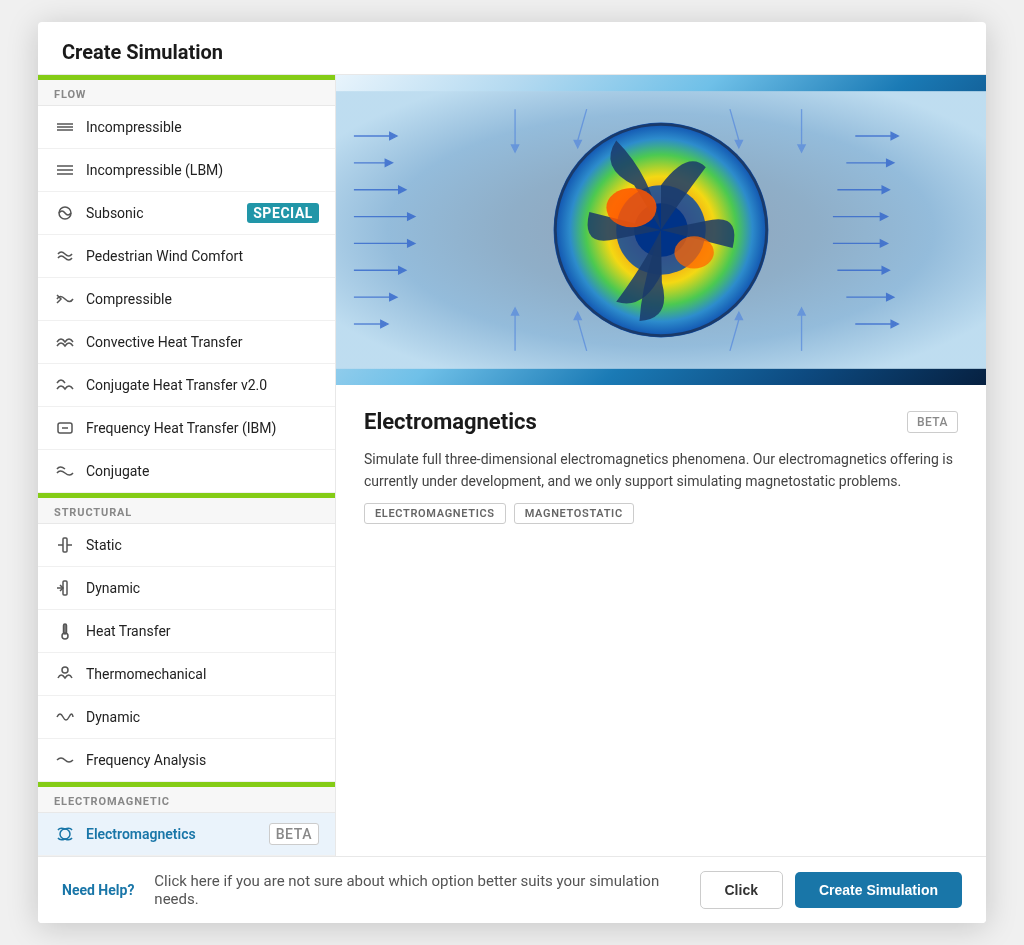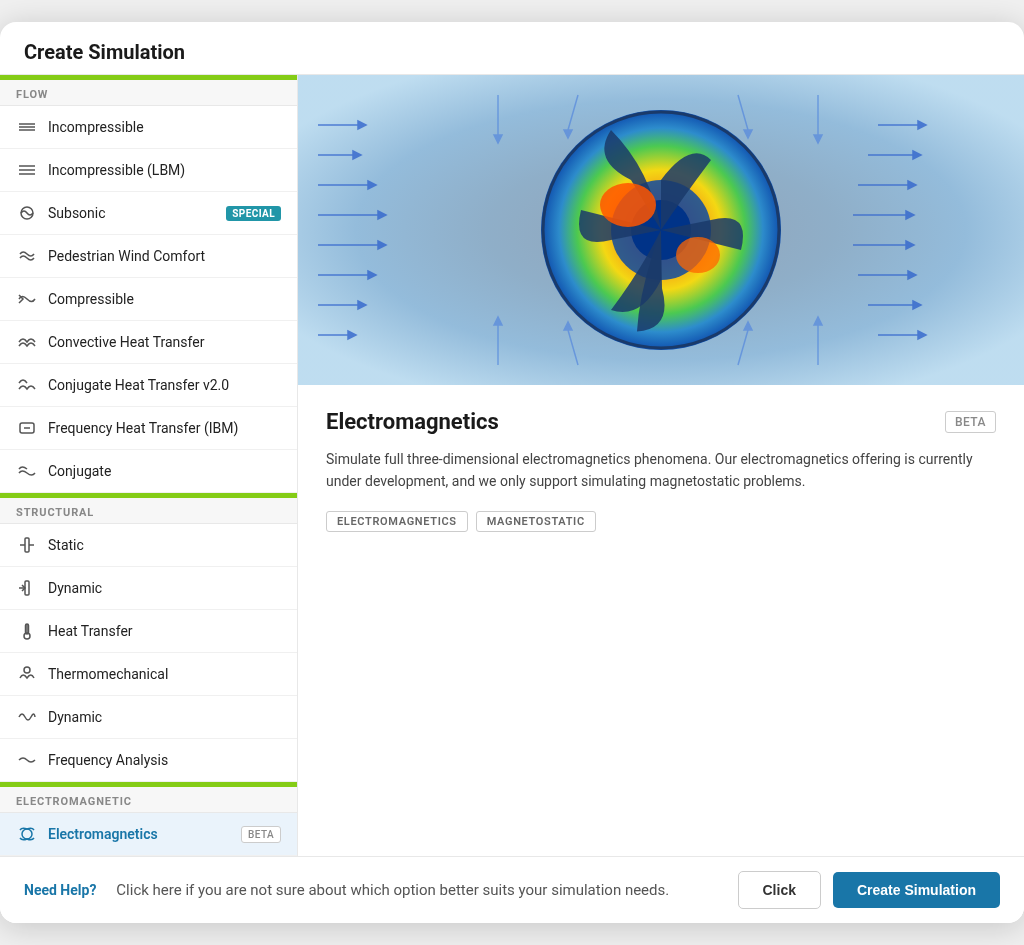--- a/index.html
+++ b/index.html
@@ -5,23 +5,23 @@
     * { box-sizing: border-box; margin: 0; padding: 0; }
     body {
       font-family: -apple-system, BlinkMacSystemFont, 'Segoe UI', Roboto, sans-serif;
       background: #f0f0f0;
       display: flex;
       justify-content: center;
       align-items: center;
       min-height: 100vh;
     }
     .modal {
-      width: 1024px;
+      width: 948px;
       background: #fff;
-      border-radius: 16px;
+      border-radius: 4px;
       box-shadow: 0 4px 32px rgba(0,0,0,0.18);
       display: flex;
       flex-direction: column;
       overflow: hidden;
     }
     .modal-header {
       padding: 18px 24px 10px 24px;
       border-bottom: 1px solid #e8e8e8;
     }
     .modal-header h1 {
@@ -76,21 +76,21 @@
       flex-shrink: 0;
       display: flex;
       align-items: center;
       justify-content: center;
       color: #555;
     }
     .sidebar-item.active .item-icon {
       color: #1976a8;
     }
     .badge {
-      font-size: 10px;
+      font-size: 14px;
       font-weight: 700;
       padding: 2px 6px;
       border-radius: 3px;
       letter-spacing: 0.04em;
       margin-left: auto;
     }
     .badge-special {
       background: #2196a8;
       color: #fff;
     }
@@ -127,21 +127,21 @@
     }
     .sim-title {
       font-size: 22px;
       font-weight: 700;
       color: #1a1a1a;
     }
     .sim-description {
       font-size: 14px;
       color: #444;
       line-height: 1.6;
-      margin-bottom: 18px;
+      margin-bottom: 10px;
     }
     .tag-row {
       display: flex;
       gap: 8px;
       flex-wrap: wrap;
     }
     .tag {
       font-size: 11px;
       font-weight: 600;
       color: #666;

